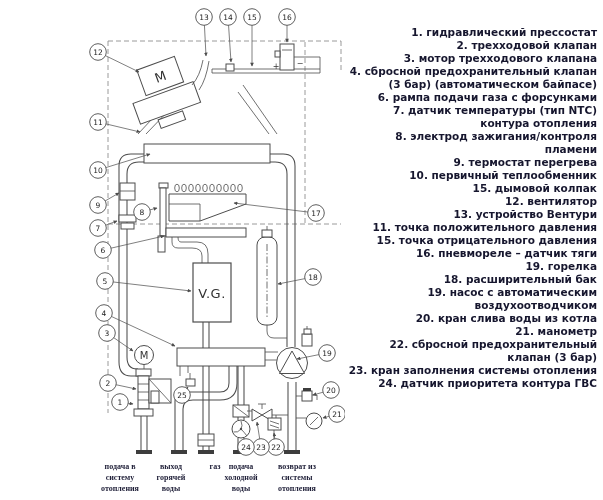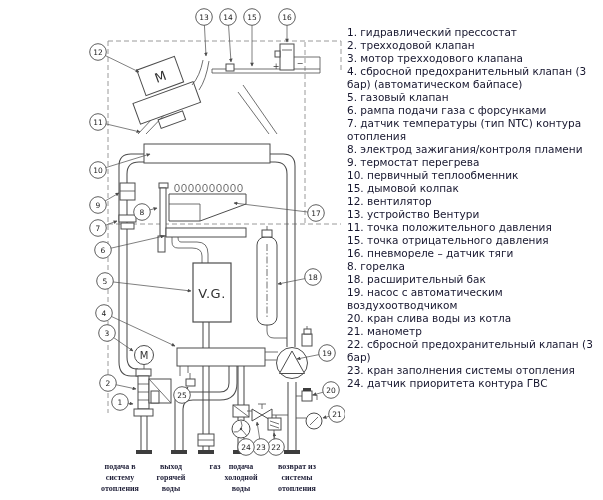--- a/index.html
+++ b/index.html
@@ -1,21 +1,21 @@
 <!DOCTYPE html>
 <html><head>
 <meta charset="utf-8">
 <style>
   html,body{margin:0;padding:0;background:#fff;}
   .stage{position:relative;width:603px;height:500px;background:#fff;overflow:hidden;
          font-family:"DejaVu Sans","Liberation Sans",sans-serif;}
   .title{position:absolute;left:93px;top:7px;font-size:11px;font-weight:bold;color:#111;
          letter-spacing:-0.2px;white-space:nowrap;}
   .legend{position:absolute;left:347px;top:26px;width:250px;color:#16162e;
-          font-size:10.5px;font-weight:normal;line-height:13px;}
+          font-size:10.5px;font-weight:bold;line-height:13px;text-align:right;}
   .legend .li{margin:0;}
   .plabel{position:absolute;top:461px;width:84px;text-align:center;white-space:pre-line;
           font-family:"Liberation Serif","DejaVu Serif",serif;
           font-size:8px;font-weight:bold;line-height:11px;color:#1f1f38;}
   svg{position:absolute;left:0;top:0;}
   .ln{stroke:#4d4d4d;stroke-width:1.05;fill:none;}
   .th{stroke:#4d4d4d;stroke-width:0.8;fill:none;}
   .dash{stroke:#8f8f8f;stroke-width:0.9;fill:none;stroke-dasharray:5 3;}
   .wf{fill:#fff;stroke:#4d4d4d;stroke-width:1;}
   .dark{fill:#3d3d3d;stroke:none;}
@@ -388,33 +388,32 @@
 воды</div>
 <div class="plabel" style="left:255px;">возврат из
 системы
 отопления</div>
 
 <div class="legend">
   <div class="li">1. гидравлический прессостат</div>
   <div class="li">2. трехходовой клапан</div>
   <div class="li">3. мотор трехходового клапана</div>
   <div class="li">4. сбросной предохранительный клапан (3 бар) (автоматическом байпасе)</div>
-  <div class="li">5. газовый клапан</div>
   <div class="li">6. рампа подачи газа с форсунками</div>
   <div class="li">7. датчик температуры (тип NTC) контура отопления</div>
   <div class="li">8. электрод зажигания/контроля пламени</div>
   <div class="li">9. термостат перегрева</div>
   <div class="li">10. первичный теплообменник</div>
   <div class="li">15. дымовой колпак</div>
   <div class="li">12. вентилятор</div>
   <div class="li">13. устройство Вентури</div>
   <div class="li">11. точка положительного давления</div>
   <div class="li">15. точка отрицательного давления</div>
   <div class="li">16. пневмореле – датчик тяги</div>
-  <div class="li">8. горелка</div>
+  <div class="li">19. горелка</div>
   <div class="li">18. расширительный бак</div>
   <div class="li">19. насос с автоматическим воздухоотводчиком</div>
   <div class="li">20. кран слива воды из котла</div>
   <div class="li">21. манометр</div>
   <div class="li">22. сбросной предохранительный клапан (3 бар)</div>
   <div class="li">23. кран заполнения системы отопления</div>
   <div class="li">24. датчик приоритета контура ГВС</div>
 </div>
 
 </div>

